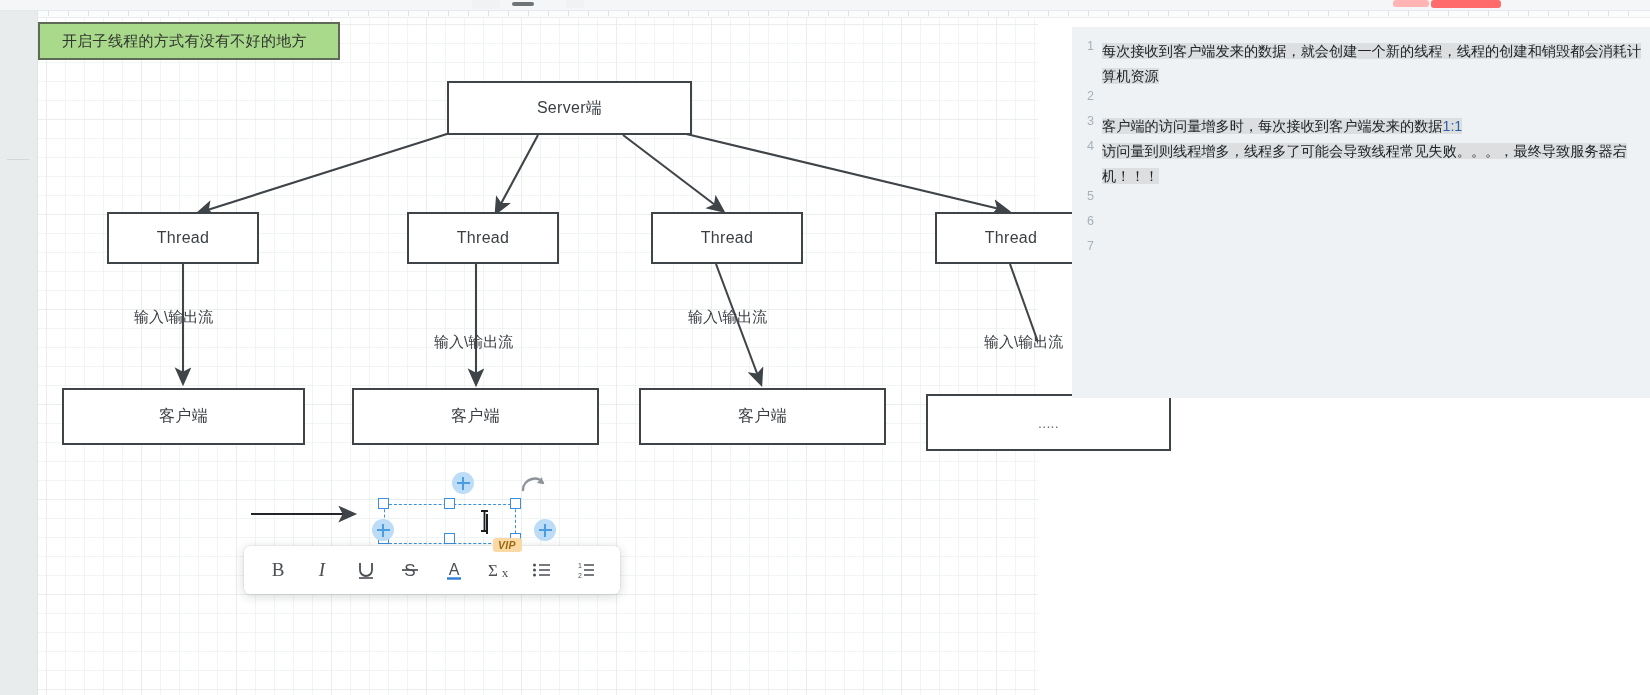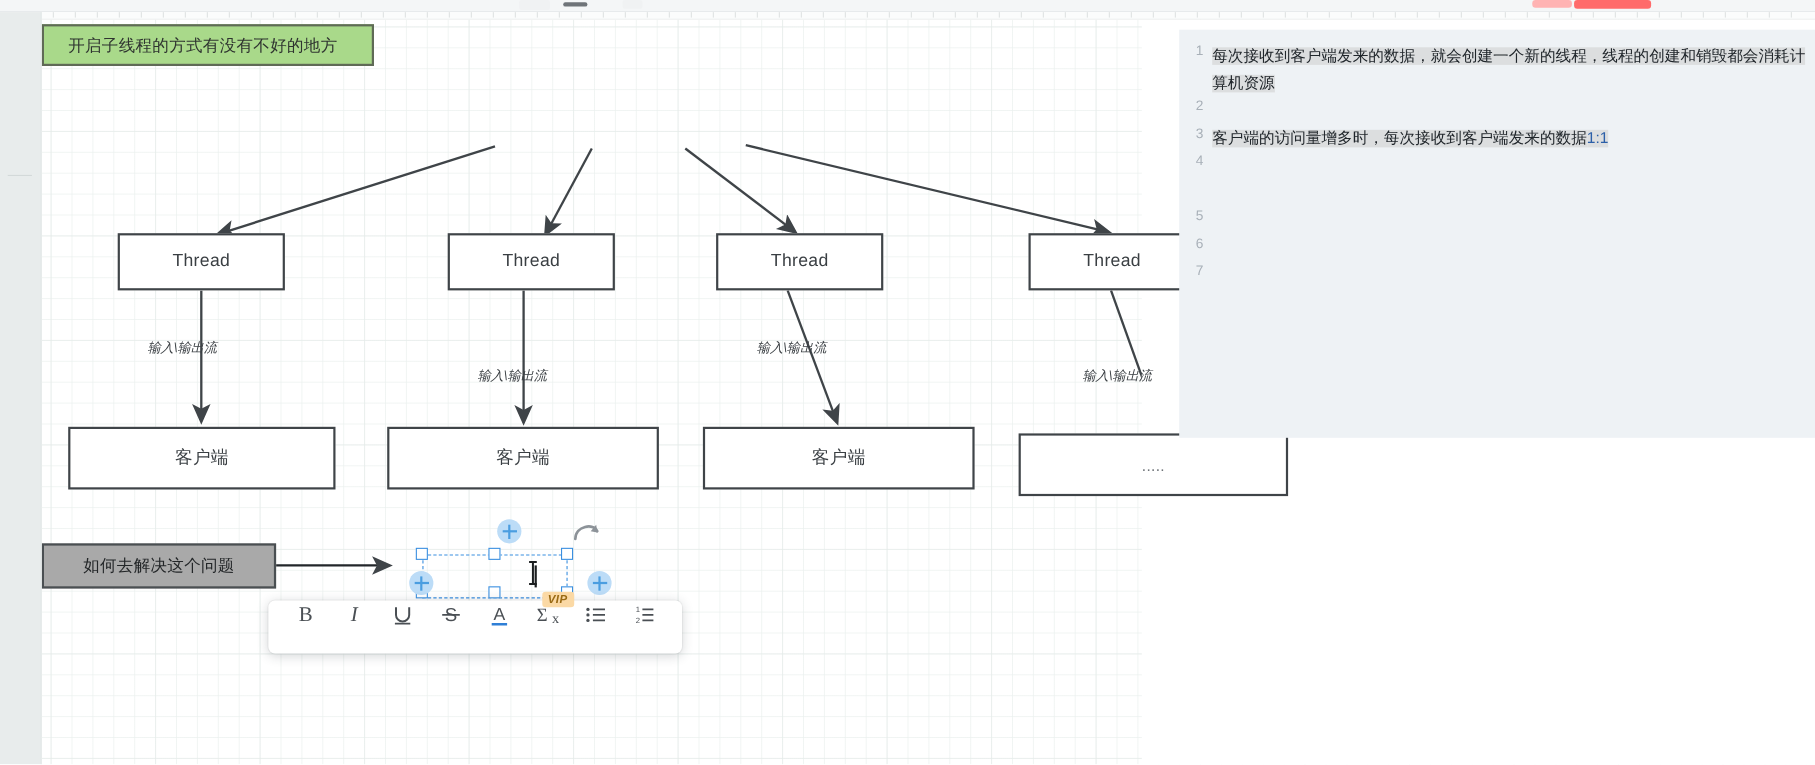--- a/index.html
+++ b/index.html
@@ -83,23 +83,22 @@
     padding-left: 22px;
   }
   .node.gray {
     background: #a9a9a9;
     border: 2px solid #4a4f52;
     font-size: 15px;
     color: #232628;
   }
   .edge-label {
     position: absolute; z-index: 4;
-    font-size: 12px; color: #3a3f43; white-space: nowrap;
+    font-size: 15px; color: #3a3f43; white-space: nowrap;
     background: transparent;
-    font-style: italic;
   }
 
   
   .sel-wrap { position: absolute; z-index: 8; }
   .sel-box {
     position: absolute; left: 0; top: 0; width: 132px; height: 40px;
     border: 1.6px dashed #3b8fe0;
   }
   .sel-text {
     position: absolute; left: 0; top: 0; width: 132px; height: 40px;
@@ -131,21 +130,21 @@
     background: #ffffff;
     border-radius: 6px;
     box-shadow: 0 2px 11px rgba(40,50,60,.20), 0 0 0 1px rgba(0,0,0,.04);
     display: flex; align-items: center;
     padding: 0 12px;
     height: 48px;
   }
   .fmt-btn {
     position: relative;
     width: 44px; height: 44px;
-    display: flex; justify-content: center;
+    display: flex; align-items: center; justify-content: center;
     cursor: pointer;
   }
   .fmt-btn svg { display: block; }
   .vip-badge {
     position: absolute; top: -10px; right: -2px;
     background: #fbd9a5; color: #9a6a13;
     font-size: 10.5px; font-weight: bold; font-style: italic;
     padding: 1px 6px 1px 5px; border-radius: 3px;
     letter-spacing: .4px;
   }
@@ -293,20 +292,23 @@
       <path d="M678,246 L723,366" stroke="#3f4448" stroke-width="2.1" fill="none" marker-end="url(#ah)"></path>
       <path d="M972,246 L1015,366" stroke="#3f4448" stroke-width="2.1" fill="none" marker-end="url(#ah)"></path>
 
       <path d="M213,496 L316,496" stroke="#22262a" stroke-width="2.1" fill="none" marker-end="url(#ah)"></path>
     </svg>
 
     <div class="node green" style="left:0px; top:4px; width:302px; height:38px;">
       <span>开启子线程的方式有没有不好的地方</span>
     </div>
 
+    <div class="node" style="left:409px; top:63px; width:245px; height:54px;">
+      <span>Server端</span>
+    </div>
 
     <div class="node" style="left:69px; top:194px; width:152px; height:52px;">
       <span>Thread</span>
     </div>
     <div class="node" style="left:369px; top:194px; width:152px; height:52px;">
       <span>Thread</span>
     </div>
     <div class="node" style="left:613px; top:194px; width:152px; height:52px;">
       <span>Thread</span>
     </div>
@@ -325,23 +327,20 @@
     <div class="node" style="left:314px; top:370px; width:247px; height:57px;">
       <span>客户端</span>
     </div>
     <div class="node" style="left:601px; top:370px; width:247px; height:57px;">
       <span>客户端</span>
     </div>
     <div class="node" style="left:888px; top:376px; width:245px; height:57px; color:#6e7378; font-size:14px;">
       <span>.....</span>
     </div>
 
-    <div class="node gray" style="left:0px; top:476px; width:213px; height:41px;">
-      <span>如何去解决这个问题</span>
-    </div>
 
     <div class="sel-wrap" style="left:324px; top:468px; width:170px; height:56px;">
 
       <div class="sel-box" style="left:22px; top:18px; width:132px; height:40px;"></div>
 
 
       <div class="sel-caret" style="left:124px; top:28px;"></div>
 
       <div class="handle" style="left:16px; top:12px;"></div>
       <div class="handle" style="left:82px; top:12px;"></div>
@@ -439,16 +438,17 @@
       <div class="note-lnum" style="top:112px;">4</div>
       <div class="note-lnum" style="top:162px;">5</div>
       <div class="note-lnum" style="top:187px;">6</div>
       <div class="note-lnum" style="top:212px;">7</div>
     </div>
 
     <div class="note-lines">
       <div class="note-line"><span class="hl">每次接收到客户端发来的数据，就会创建一个新的线程，线程的创建和销毁都会消耗计算机资源</span></div>
       <div class="note-blank"></div>
       <div class="note-line"><span class="hl">客户端的访问量增多时，每次接收到客户端发来的数据</span><span class="hl accent">1:1</span></div>
+      <div class="note-line"><span class="hl">访问量到则线程增多，线程多了可能会导致线程常见失败。。。，最终导致服务器宕机！！！</span></div>
     </div>
   </div>
 
 </div>
 
 </body></html>

